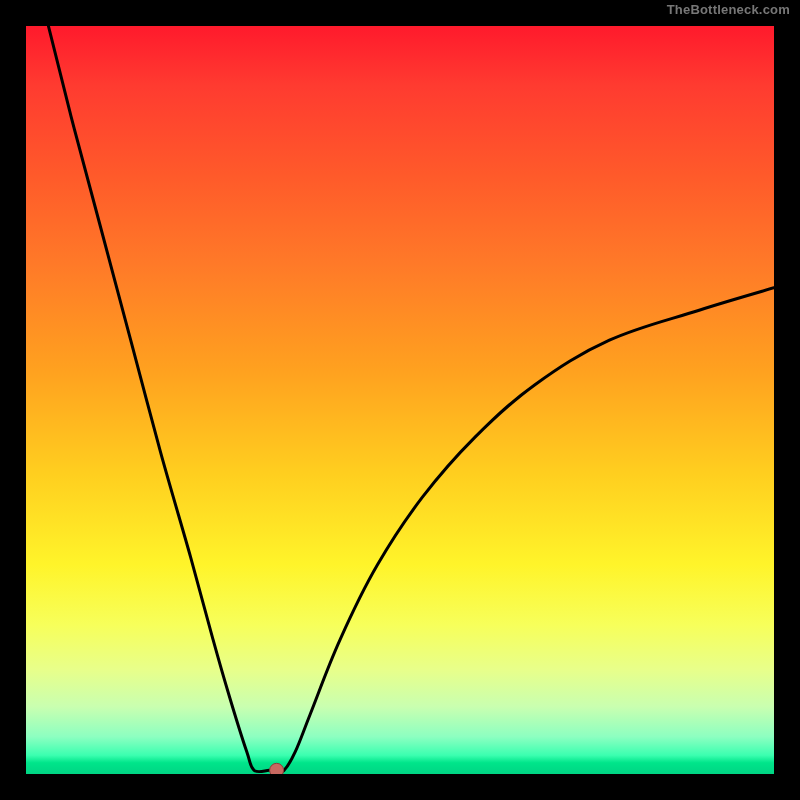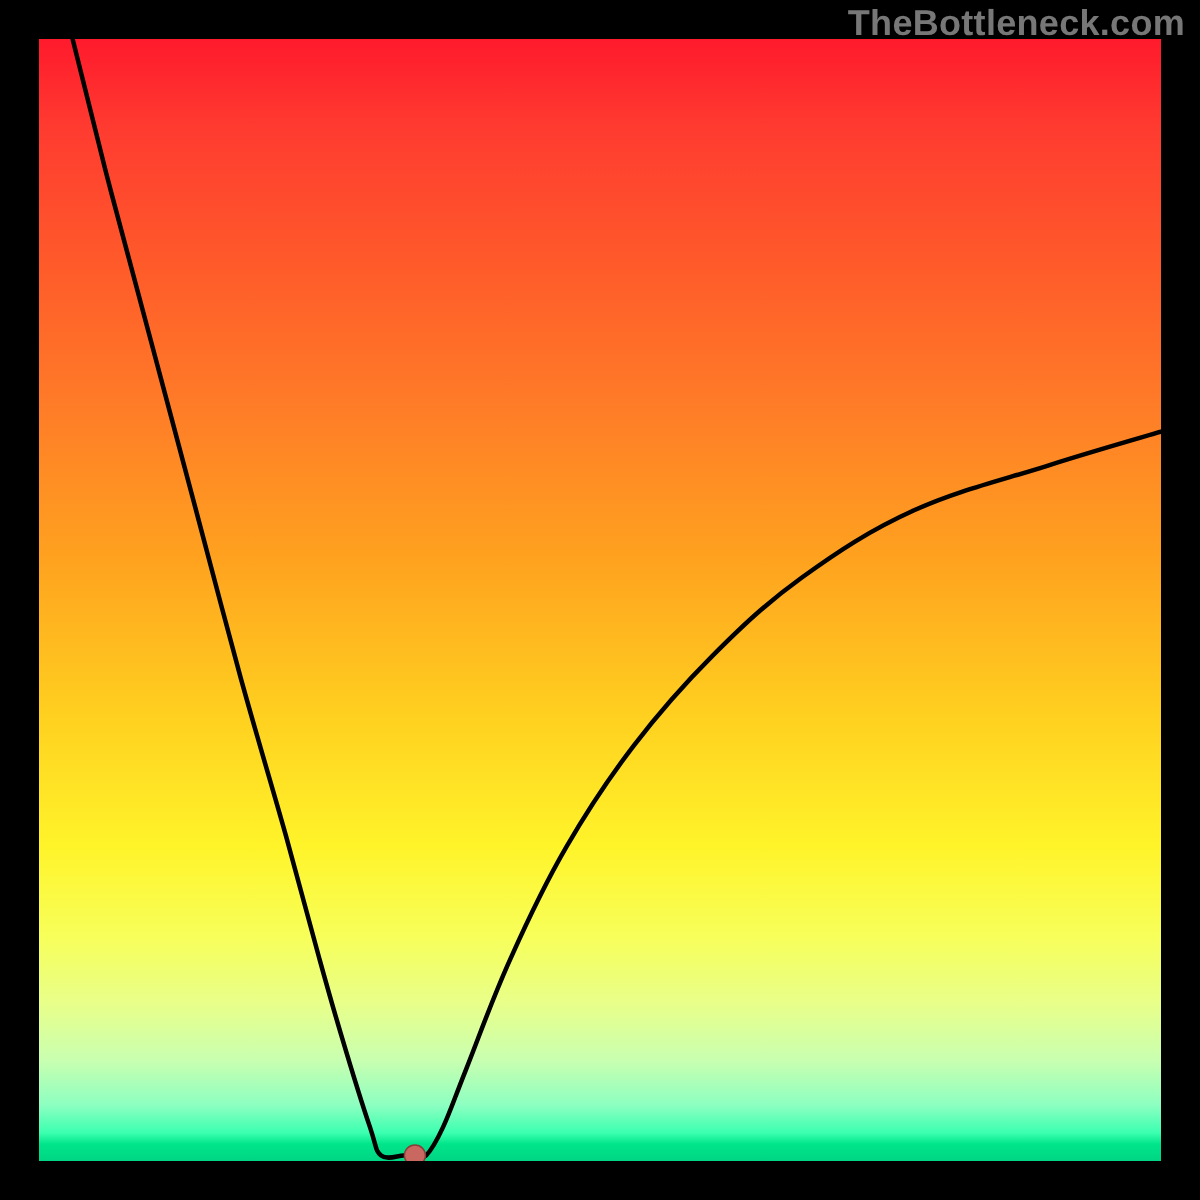--- a/index.html
+++ b/index.html
@@ -47,21 +47,21 @@
     left: 0;
     top: 0;
     width: 748px;
     height: 748px;
   }
   .watermark {
     position: absolute;
     top: 2px;
     right: 10px;
     color: #777;
-    font-size: 24px;
+    font-size: 13px;
     font-weight: 600;
     letter-spacing: 0.2px;
     user-select: none;
   }
 </style>
 </head>
 <body>
 
 <div class="stage">
   <div class="watermark">TheBottleneck.com</div>

